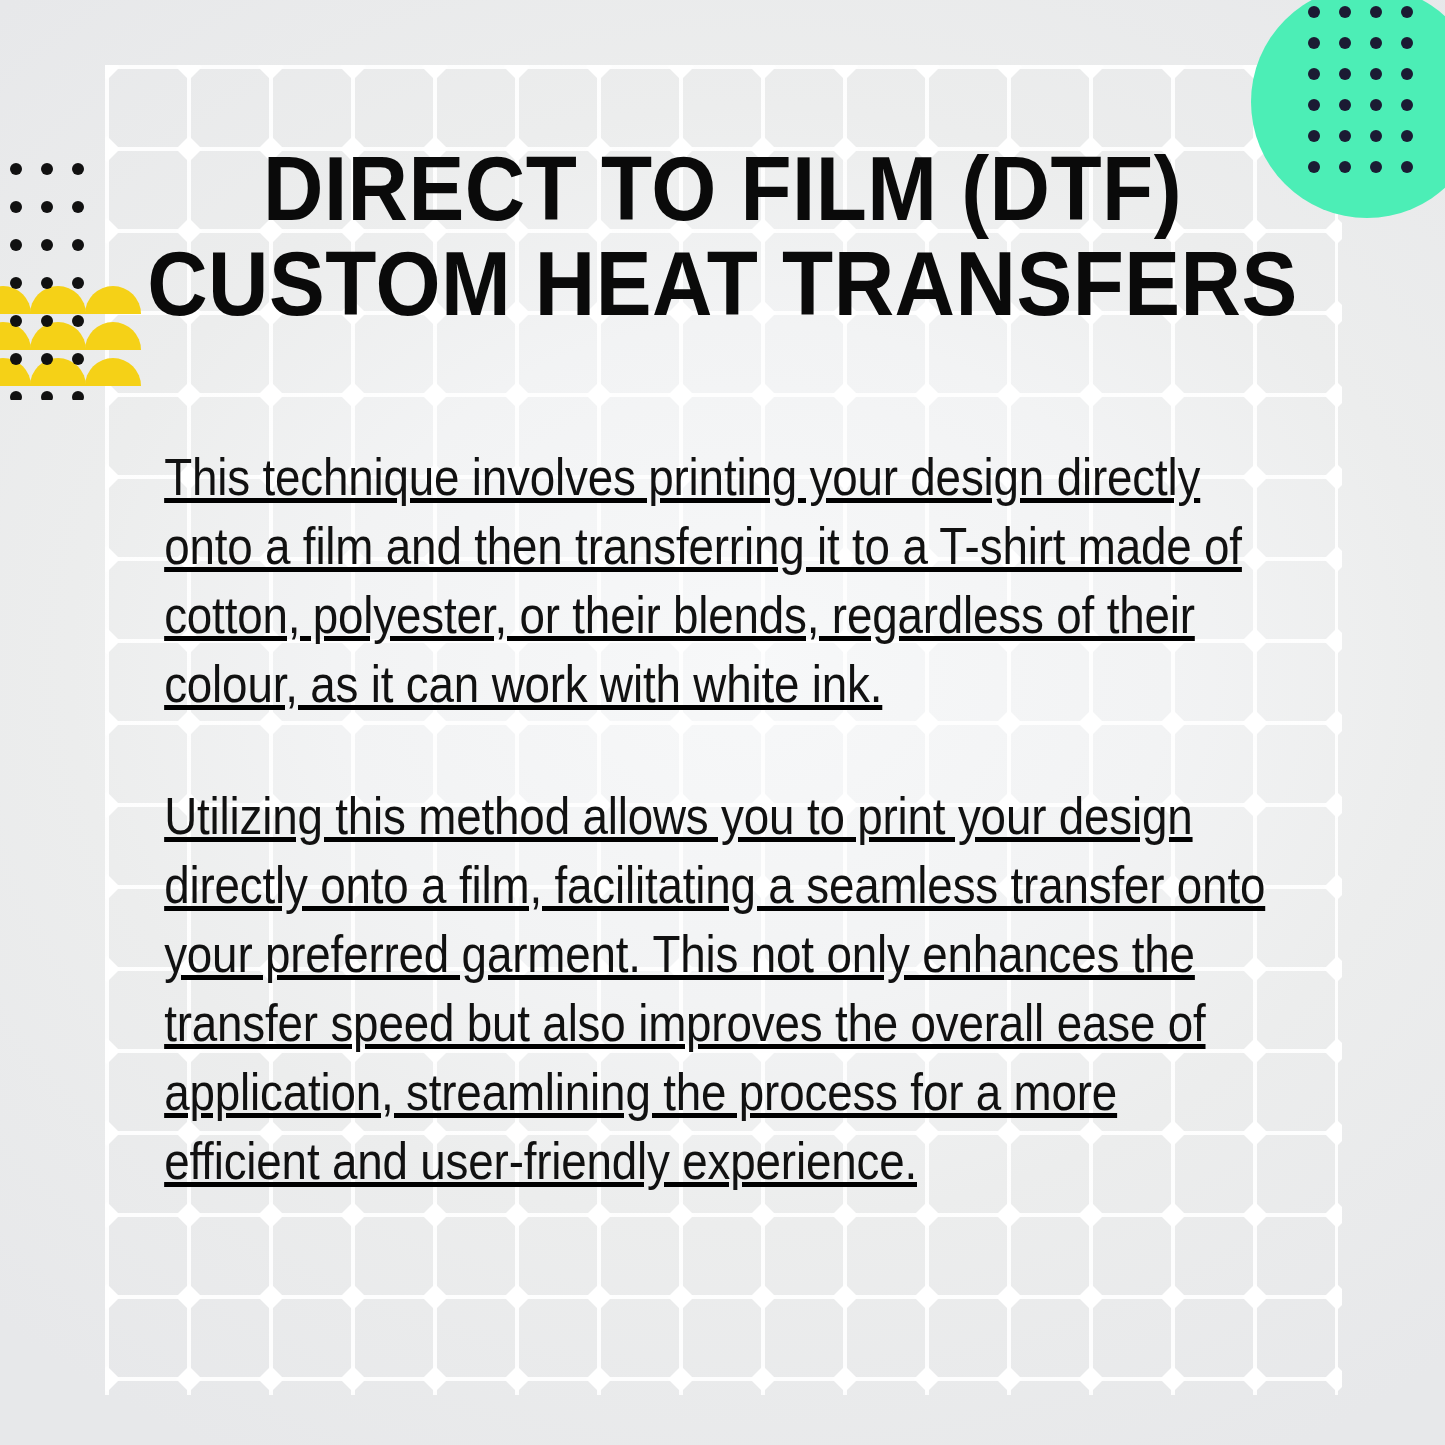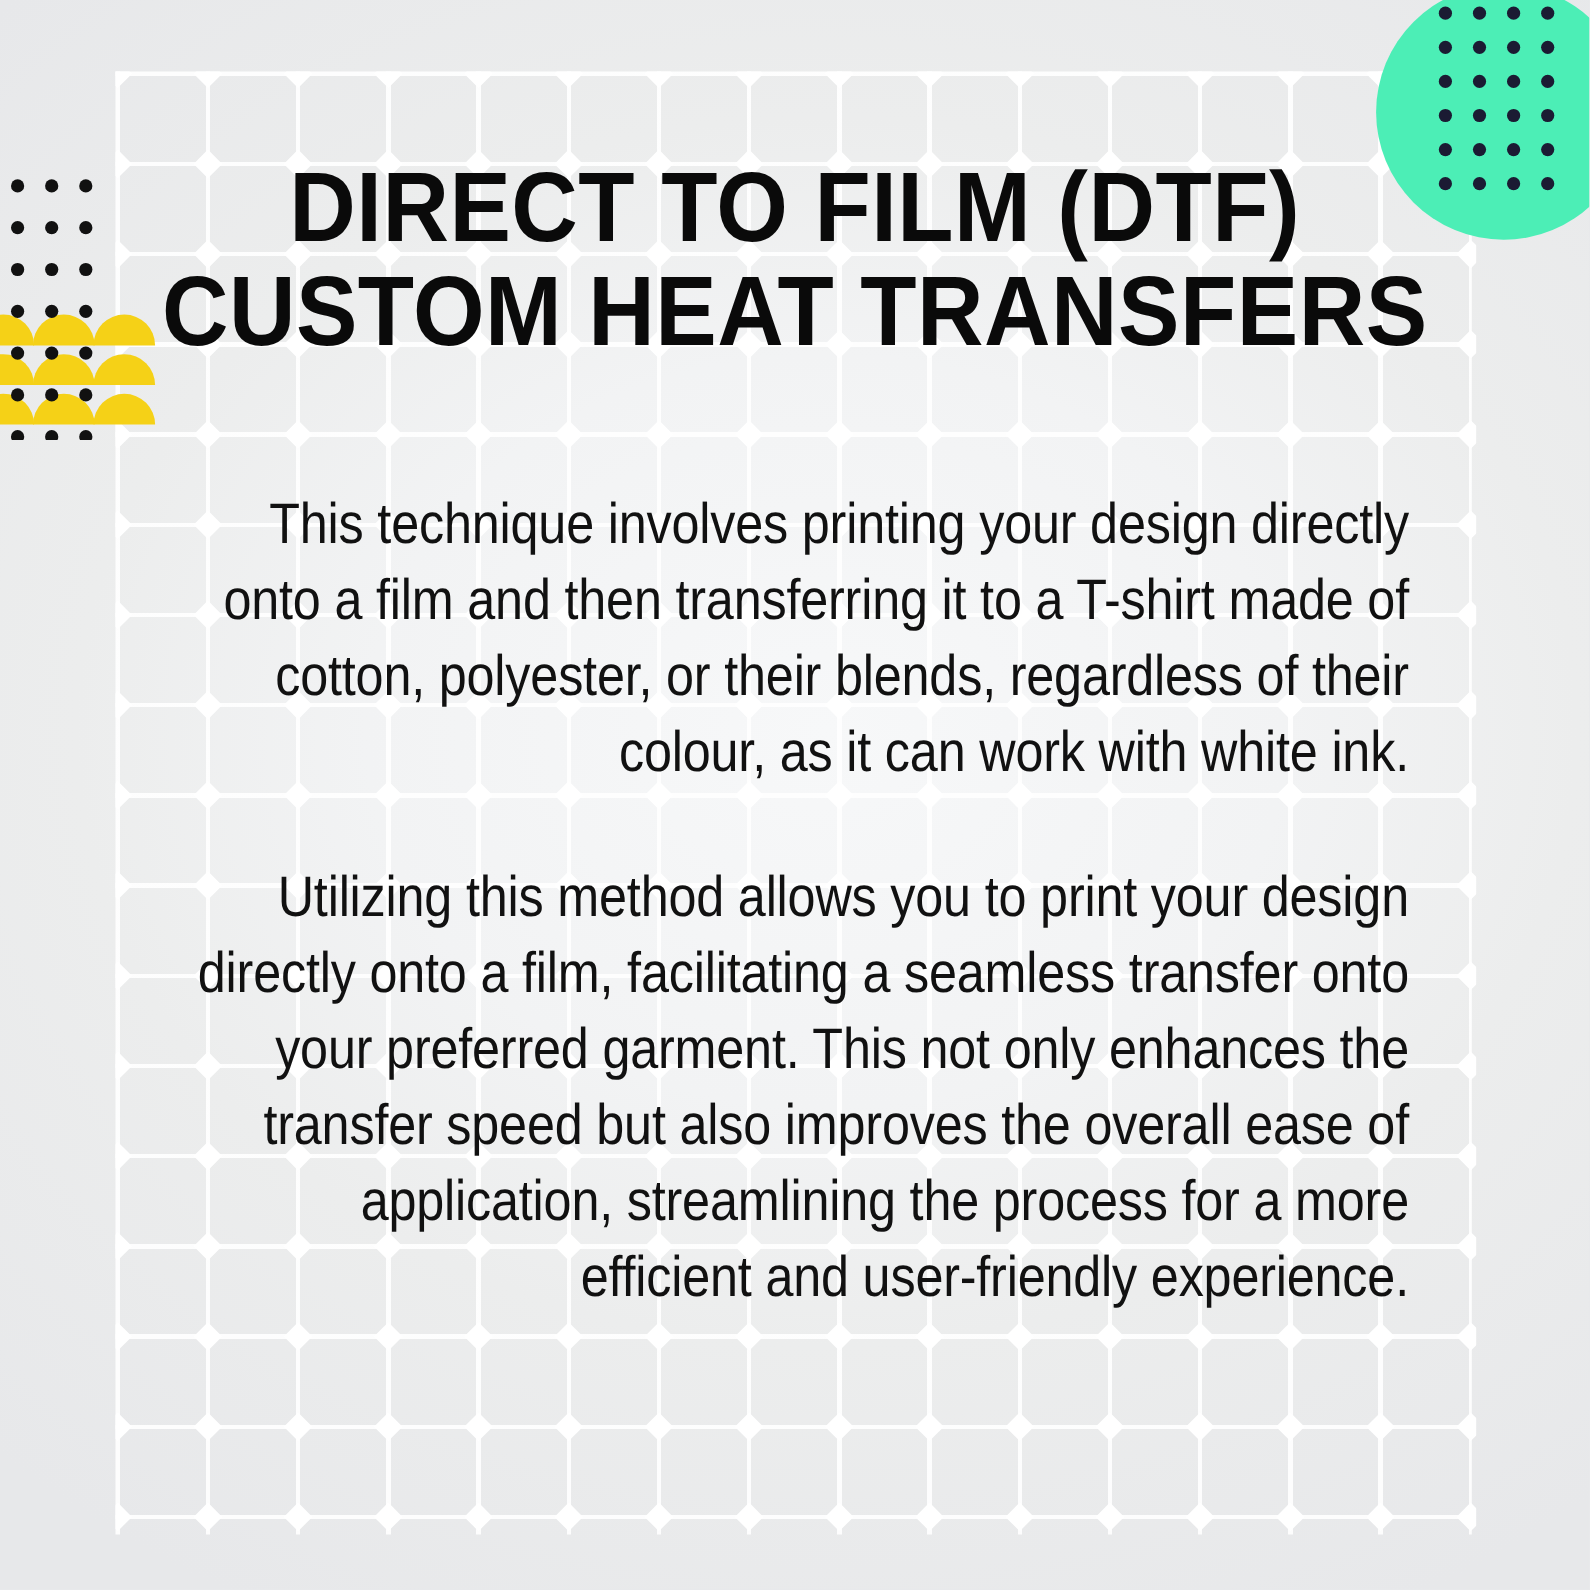--- a/index.html
+++ b/index.html
@@ -114,21 +114,22 @@
     line-height: 1.05;
     letter-spacing: 0.5px;
     transform: scaleX(0.93);
     transform-origin: center top;
     text-transform: uppercase;
     white-space: pre-line;
   }
 
   .body-block {
     margin-top: 112px;
-    text-align: right;
+    text-align: left;
+    text-decoration: underline;
   }
 
   .para {
     margin: 0;
     color: #111111;
     font-family: "Liberation Sans Narrow", "Liberation Sans", sans-serif;
     font-weight: 400;
     font-size: 52px;
     line-height: 1.33;
     letter-spacing: -0.2px;

